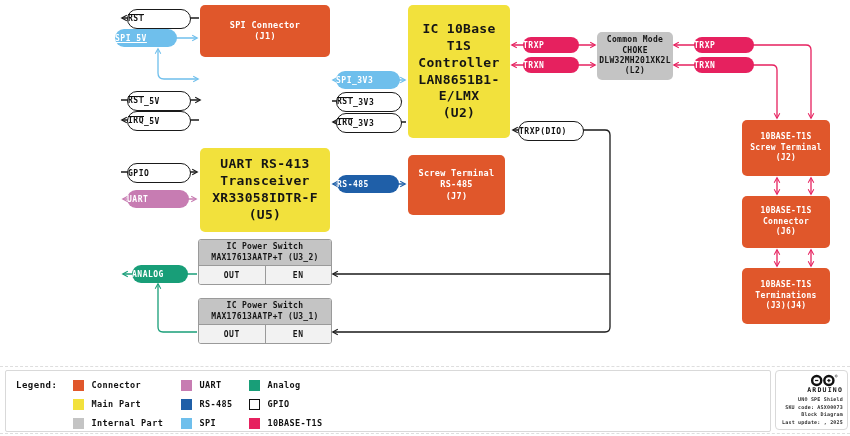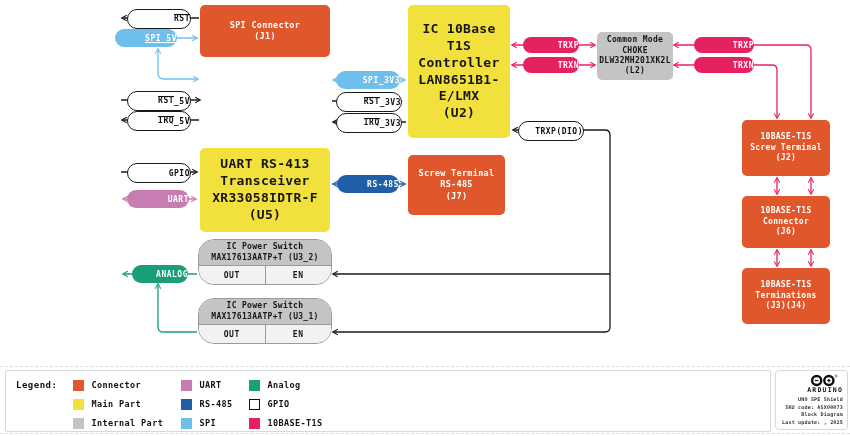--- a/index.html
+++ b/index.html
@@ -11,21 +11,21 @@
   .blk{
     position:absolute;z-index:1;border-radius:5px;
     display:flex;align-items:center;justify-content:center;text-align:center;
     white-space:pre-line;line-height:1.3;letter-spacing:0.3px;
   }
   .blk-connector{background:var(--c-connector,#E0572B);color:#ffffff;font-size:8.5px;}
   .blk-main{background:var(--c-main,#F2E13C);color:#151515;font-size:13px;}
   .blk-internal{background:var(--c-internal,#C4C4C4);color:#151515;font-size:8.5px;}
   
   .psw{
-    position:absolute;z-index:1;border:1px solid #9a9a9a;border-radius:16px;overflow:hidden;
+    position:absolute;z-index:1;border:1px solid #9a9a9a;border-radius:3px;overflow:hidden;
     display:flex;flex-direction:column;font-size:8px;color:#151515;
   }
   .psw-head{
     flex:0 0 25px;background:var(--c-internal,#C4C4C4);
     display:flex;align-items:center;justify-content:center;text-align:center;
     white-space:pre-line;line-height:1.35;letter-spacing:0.3px;
   }
   .psw-body{flex:1;display:flex;border-top:1px solid #9a9a9a;background:#f2f2f2;}
   .psw-cell{flex:1;display:flex;align-items:center;justify-content:center;letter-spacing:0.6px;}
   .psw-cell + .psw-cell{border-left:1px solid #9a9a9a;}
@@ -41,21 +41,21 @@
   marker path{fill:none;stroke-width:1.5px;}
   .ah-black{stroke:var(--c-line,#1A1A1A);}
   .ah-spi{stroke:var(--c-spi,#6FBFEC);}
   .ah-uart{stroke:var(--c-uart,#C77CB2);}
   .ah-rs485{stroke:var(--c-rs485,#1F5FA8);}
   .ah-analog{stroke:var(--c-analog,#189E78);}
   .ah-t1s{stroke:var(--c-t1s,#E6215F);}
   
   .pill{
     position:absolute;z-index:3;border-radius:10px;
-    display:flex;align-items:center;justify-content:flex-end;
+    display:flex;align-items:center;justify-content:flex-start;
     font-size:8px;letter-spacing:0.5px;white-space:nowrap;
   }
   .pill-plain{background:#ffffff;border:1.5px solid #1a1a1a;color:#111111;}
   .pill-spi{background:var(--c-spi,#6FBFEC);color:#ffffff;}
   .pill-uart{background:var(--c-uart,#C77CB2);color:#ffffff;}
   .pill-rs485{background:var(--c-rs485,#1F5FA8);color:#ffffff;}
   .pill-analog{background:var(--c-analog,#189E78);color:#ffffff;}
   .pill-t1s{background:var(--c-t1s,#E6215F);color:#ffffff;}
   .ovl{border-top:1.2px solid #111111;line-height:1.1;}
   

